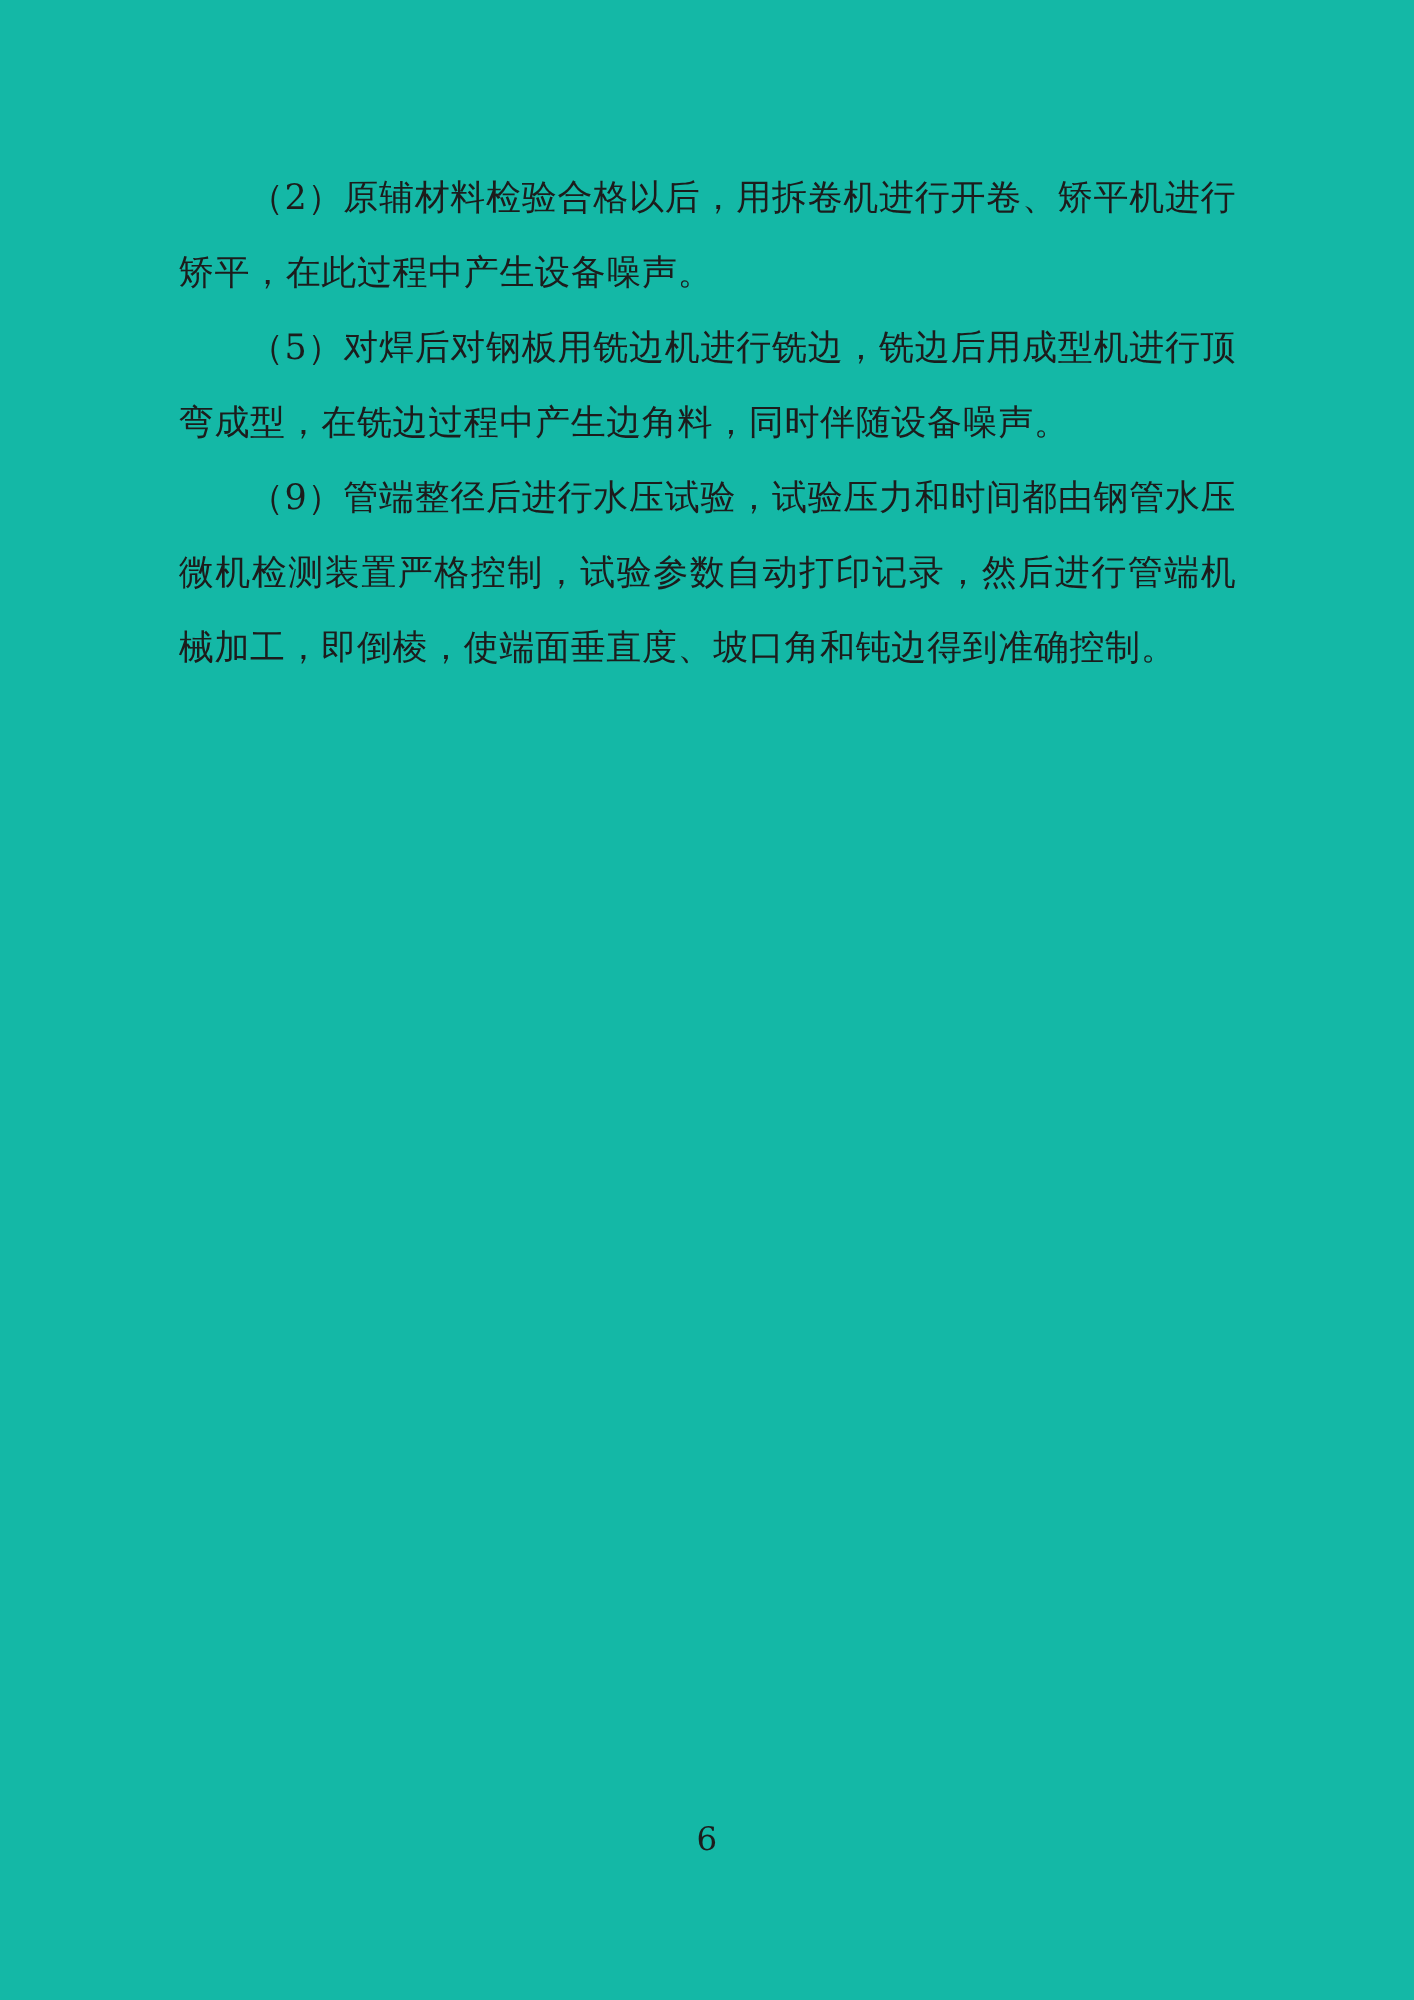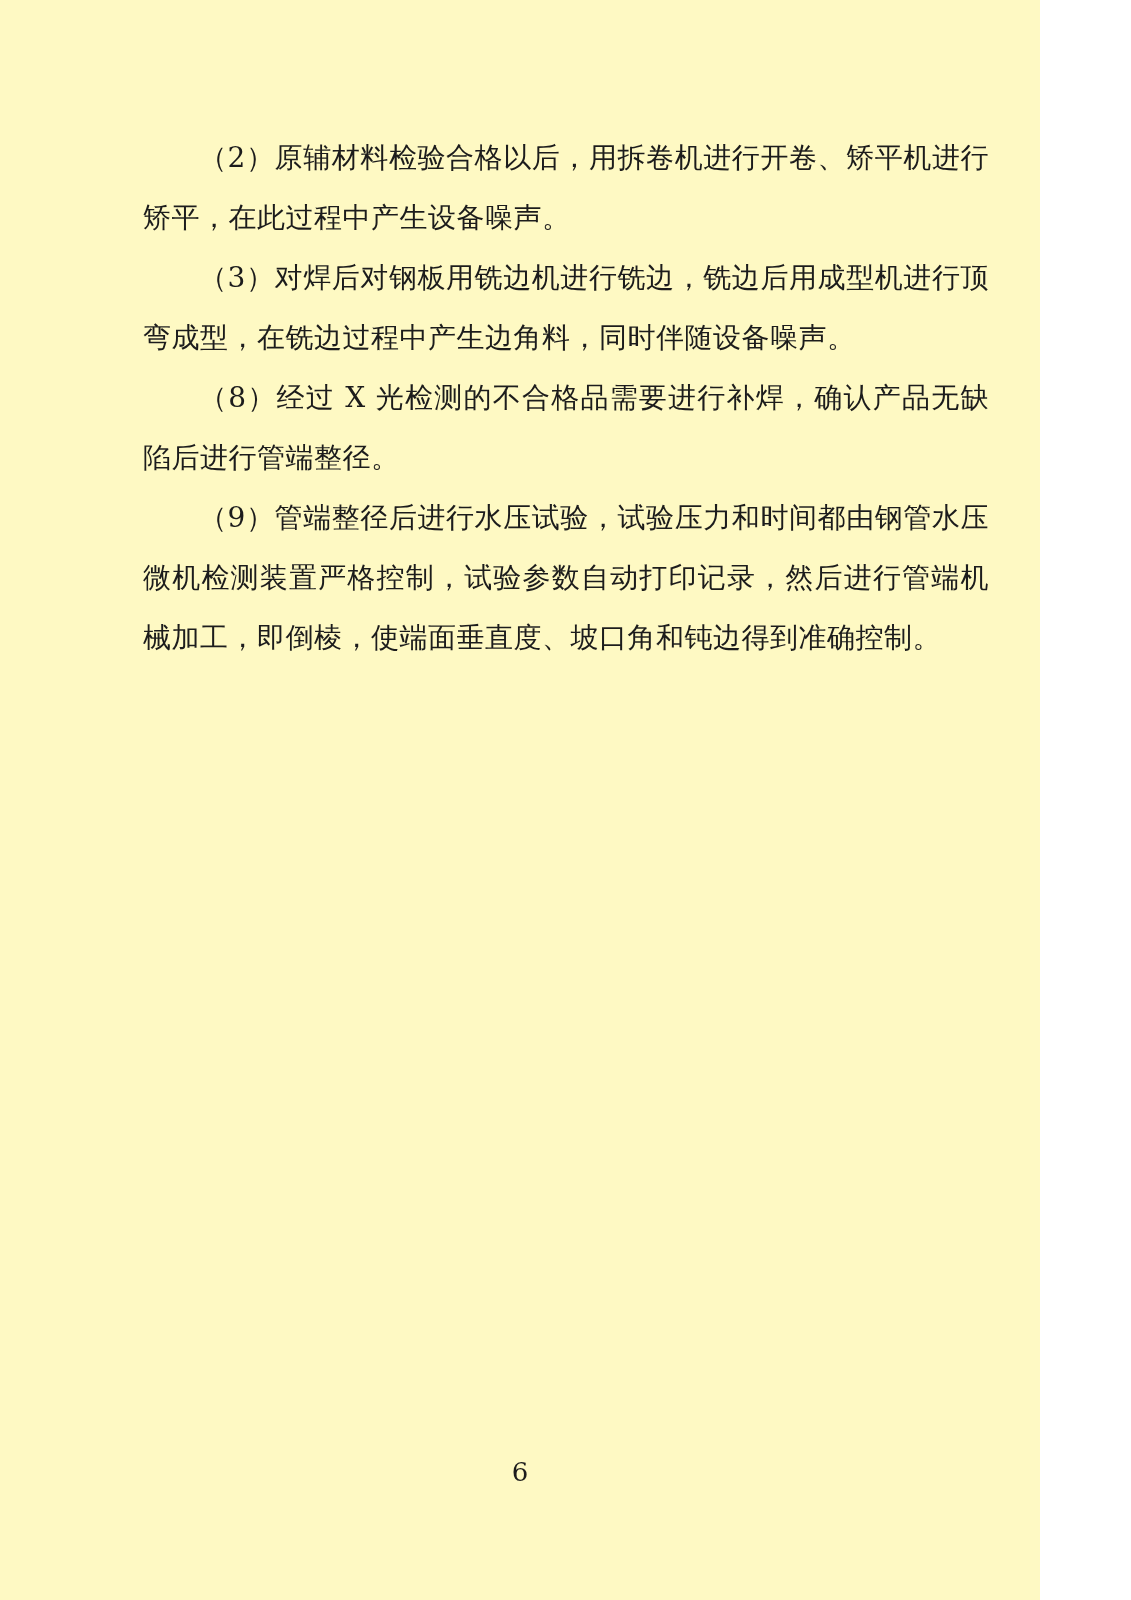--- a/index.html
+++ b/index.html
@@ -2,23 +2,23 @@
 <html lang="zh"><head>
 <meta charset="utf-8">
 <style>
   html, body {
     margin: 0;
     padding: 0;
     background: #ffffff;
   }
   .page {
     position: relative;
-    width: 1040px;
+    width: 1131px;
     height: 1600px;
-    background: #fef9c3;
+    background: #14b8a6;
     font-family: "DejaVu Serif", "Liberation Serif", serif;
     color: #1c1c1c;
     overflow: hidden;
   }
   .text-block {
     position: absolute;
     left: 143px;
     top: 128px;
     width: 846px;
     font-size: 28px;
@@ -41,18 +41,17 @@
     line-height: 40px;
     color: #1c1c1c;
   }
 </style>
 </head>
 <body>
 
 <div class="page">
   <div class="text-block">
     <p>（2）原辅材料检验合格以后，用拆卷机进行开卷、矫平机进行矫平，在此过程中产生设备噪声。</p>
-    <p>（3）对焊后对钢板用铣边机进行铣边，铣边后用成型机进行顶弯成型，在铣边过程中产生边角料，同时伴随设备噪声。</p>
-    <p>（8）经过 X 光检测的不合格品需要进行补焊，确认产品无缺陷后进行管端整径。</p>
+    <p>（5）对焊后对钢板用铣边机进行铣边，铣边后用成型机进行顶弯成型，在铣边过程中产生边角料，同时伴随设备噪声。</p>
     <p>（9）管端整径后进行水压试验，试验压力和时间都由钢管水压微机检测装置严格控制，试验参数自动打印记录，然后进行管端机械加工，即倒棱，使端面垂直度、坡口角和钝边得到准确控制。</p>
   </div>
   <div class="page-number">6</div>
 </div>
 
 </body></html>

